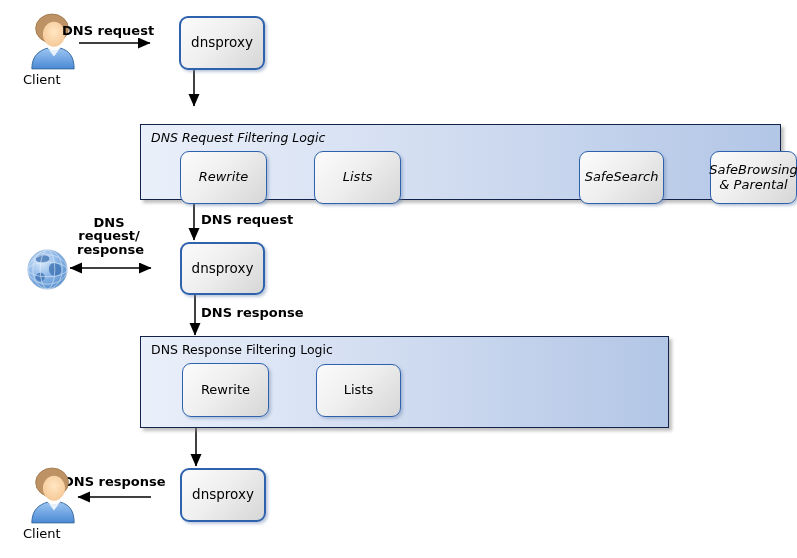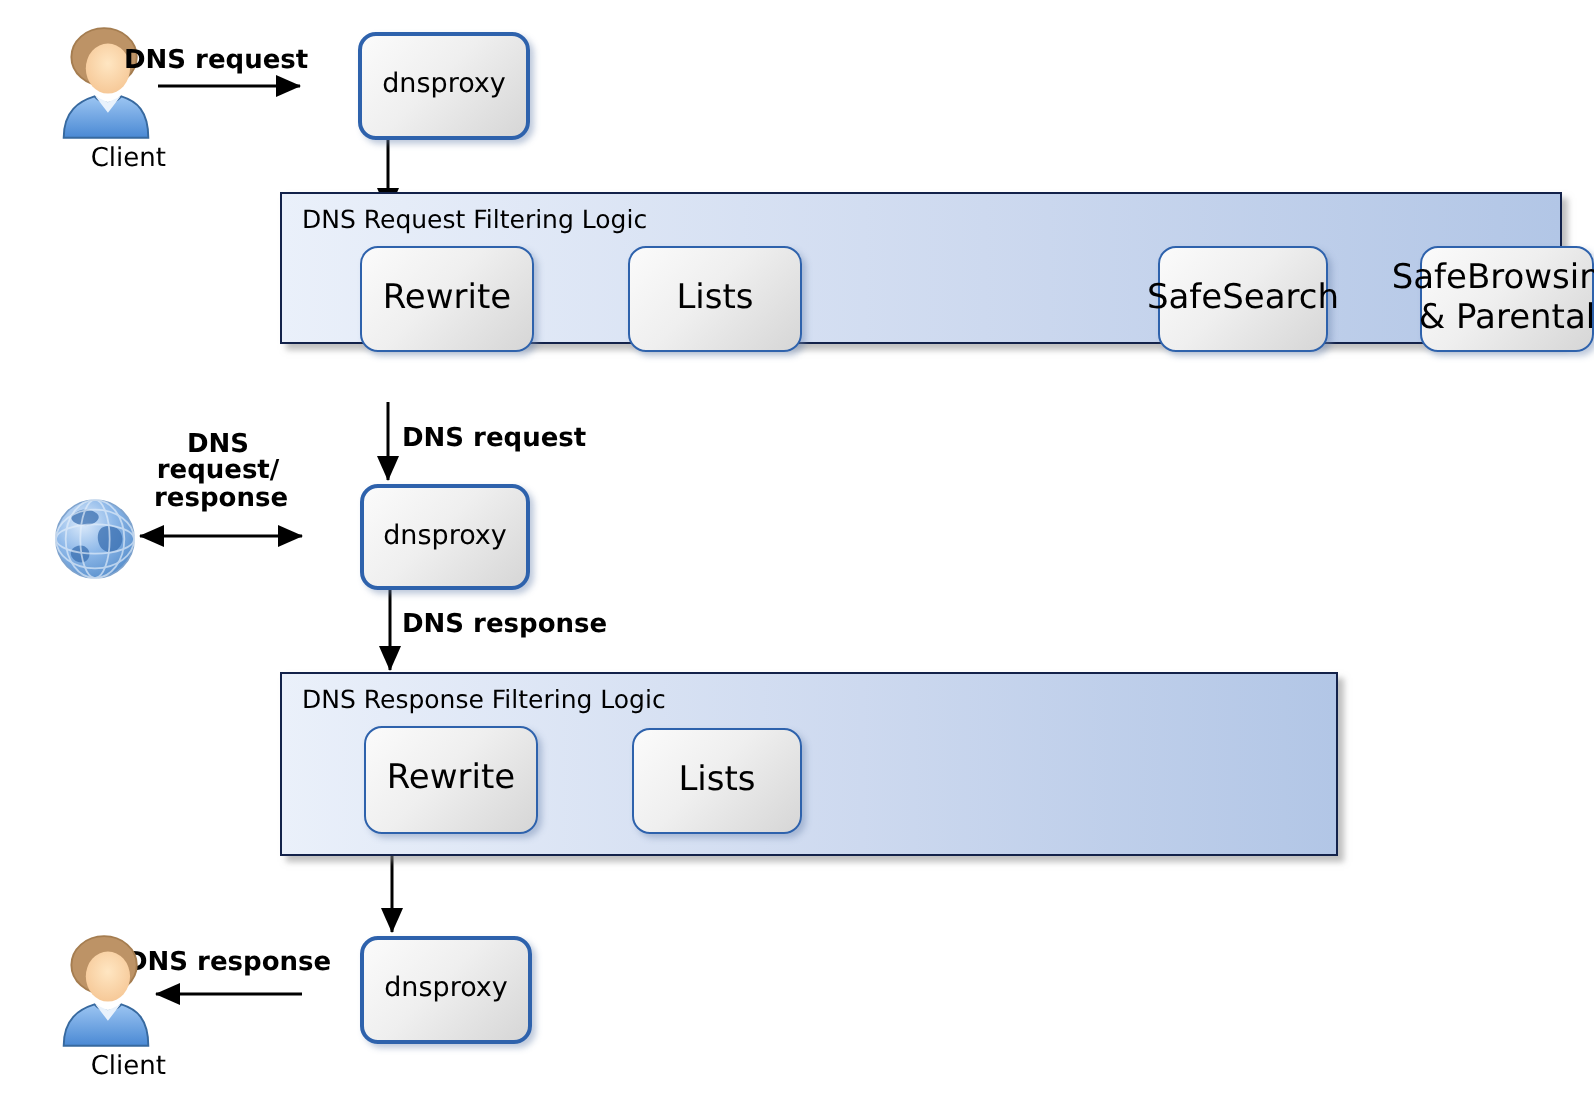--- a/index.html
+++ b/index.html
@@ -9,32 +9,32 @@
   }
   
   .node{
     position:absolute;box-sizing:border-box;
     border:2px solid #2e62ac;border-radius:9px;
     background:linear-gradient(135deg,#fbfbfb 0%,#efefef 45%,#d6d6d6 100%);
     box-shadow:2px 2px 3px rgba(110,135,175,0.45);
     display:flex;align-items:center;justify-content:center;text-align:center;
     font-size:13.5px;line-height:1.15;padding:2px;margin-left:28px;
   }
-  .step{font-size:17px;border-width:1.6px;}
+  .step{font-size:13px;border-width:1.6px;}
   
   .container{
     position:absolute;box-sizing:border-box;
     border:1.7px solid #13224a;
     background:linear-gradient(to right,#eaf0fa 0%,#cdd9ef 55%,#b2c6e6 100%);
     box-shadow:3px 3px 3px rgba(140,140,140,0.55);
   }
   .ctitle{position:absolute;left:10px;top:5px;font-size:12.5px;white-space:nowrap;}
   .elabel{position:absolute;font-size:13px;line-height:1.0;white-space:nowrap;font-weight:bold;}
   .elabel.wrap{white-space:normal;text-align:center;line-height:1.02;}
-  .nlabel{position:absolute;font-size:13px;text-align:right;line-height:1.05;}
+  .nlabel{position:absolute;font-size:13px;text-align:left;line-height:1.05;}
   svg.connectors{position:absolute;left:0;top:0;pointer-events:none;}
   .icon{position:absolute;}
 </style>
 </head>
 <body>
 
 <div id="canvas">
 
   <svg class="connectors" width="797" height="558" viewBox="0 0 797 558">
     <defs>
@@ -75,21 +75,21 @@
       <path d="M4,59 C4,45 12,40 20,37.5 C24,42 30,42 34,37.5 C42,40 48,45 48,59 Z" fill="url(#shirt1)" stroke="#37699f" stroke-width="1"></path>
       <path d="M20.5,37.5 L27,46 L33.5,37.5 L27,40.5 Z" fill="#e9f2fc"></path>
     </svg>
   </div>
   <div class="nlabel" style="left:23px;top:73px;width:60px;">Client</div>
 
   <div class="elabel" style="left:62px;top:24px;width:82px;text-align:center;">DNS request</div>
 
   <div class="node" style="left:151px;top:16px;width:86px;height:54px;">dnsproxy</div>
 
-  <div class="container" style="left:140px;top:96px;width:641px;height:76px;">
+  <div class="container" style="left:140px;top:124px;width:641px;height:76px;font-style:italic;">
     <div class="ctitle">DNS Request Filtering Logic</div>
     <div class="node step" style="left:11px;top:26px;width:87px;height:53px;">Rewrite</div>
     <div class="node step" style="left:145px;top:26px;width:87px;height:53px;">Lists</div>
     <div class="node step" style="left:541px;top:26px;width:87px;height:53px;">SafeBrowsing &amp; Parental</div>
     <div class="node step" style="left:410px;top:26px;width:85px;height:53px;">SafeSearch</div>
   </div>
 
   <div class="elabel" style="left:201px;top:213px;">DNS request</div>
 
   <div class="icon" style="left:26px;top:248px;width:43px;height:43px;">

